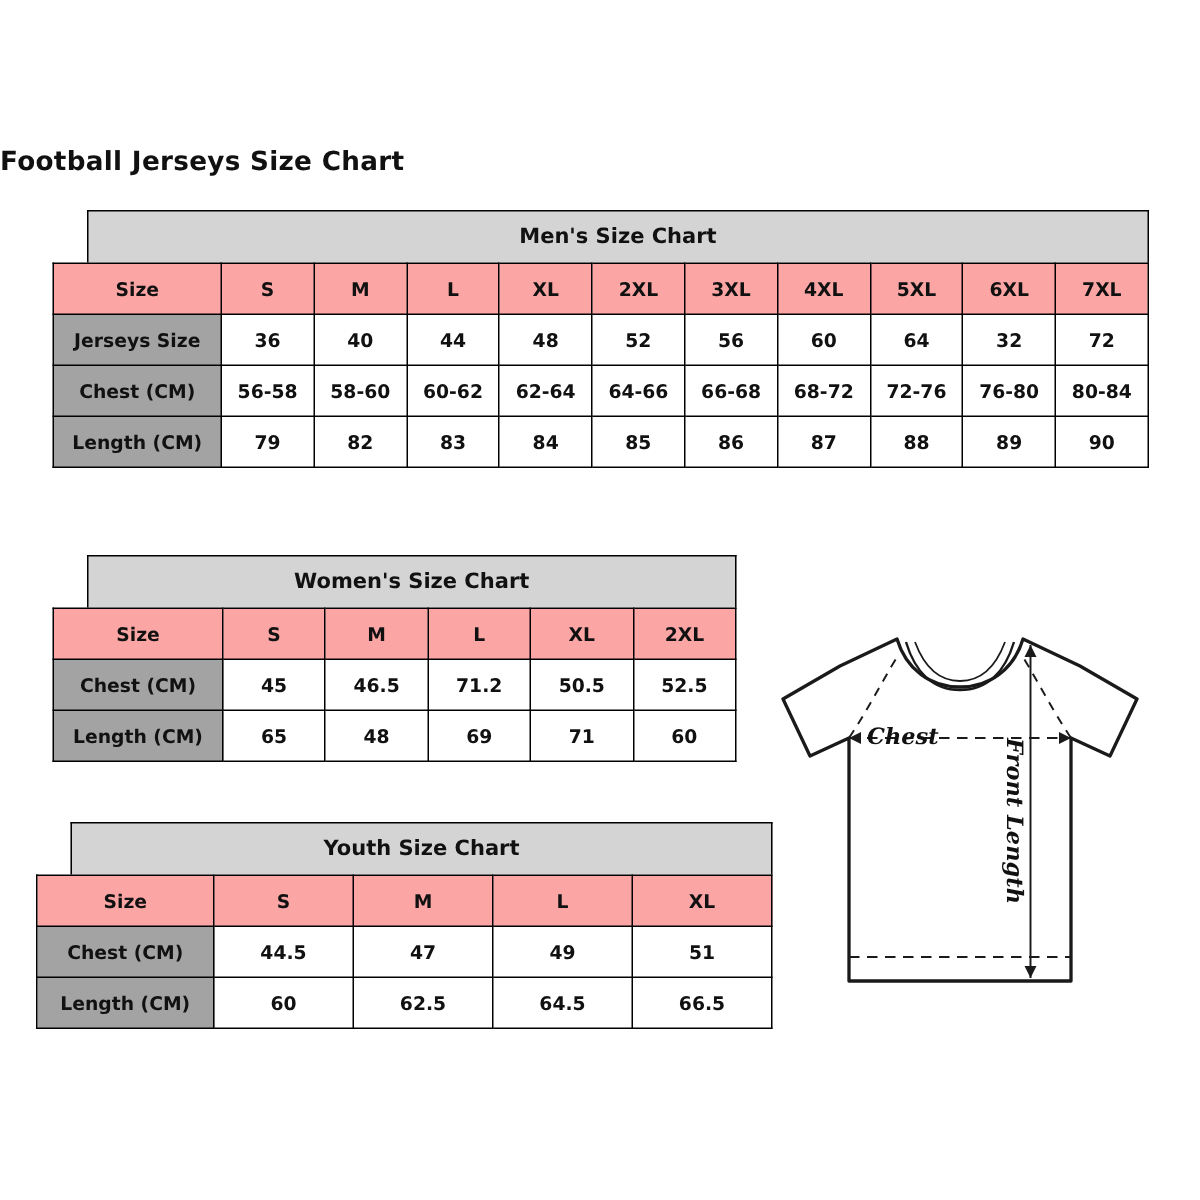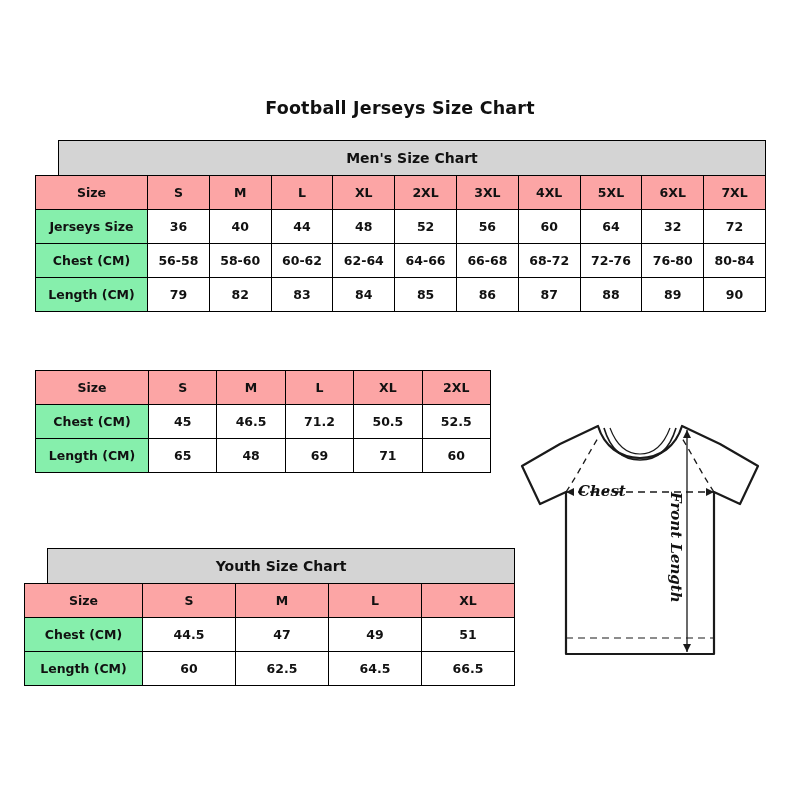--- a/index.html
+++ b/index.html
@@ -13,21 +13,20 @@
     font-family: "DejaVu Sans", sans-serif;
     color: #111111;
     overflow: hidden;
     position: relative;
   }
   #page-title {
     position: absolute;
     left: 0;
     top: 98px;
     width: 800px;
-    text-align: center;
     font-size: 17.5px;
     font-weight: bold;
     letter-spacing: 0.2px;
   }
 
   table.sizechart {
     border-collapse: collapse;
     table-layout: fixed;
     background: #ffffff;
   }
@@ -47,21 +46,21 @@
     background: #d4d4d4;
     font-weight: bold;
     font-size: 14px;
     height: 35px;
     line-height: 35px;
     box-sizing: border-box;
     caption-side: top;
     margin-left: 23px;
   }
   .label-col {
-    background: #86efac;
+    background: #a3a3a3;
   }
   .head-row td {
     background: #fca5a5;
   }
 
   
   #men-wrap {
     position: absolute;
     left: 35px;
     top: 140px;
@@ -195,20 +194,21 @@
         <td>88</td>
         <td>89</td>
         <td>90</td>
       </tr>
     </tbody>
   </table>
 </div>
 
 <div id="women-wrap">
   <table class="sizechart">
+    <caption>Women's Size Chart</caption>
     <colgroup>
       <col class="lbl">
         <col class="val">
         <col class="val">
         <col class="val">
         <col class="val">
         <col class="val">
     </colgroup>
     <tbody>
       <tr class="head-row">

